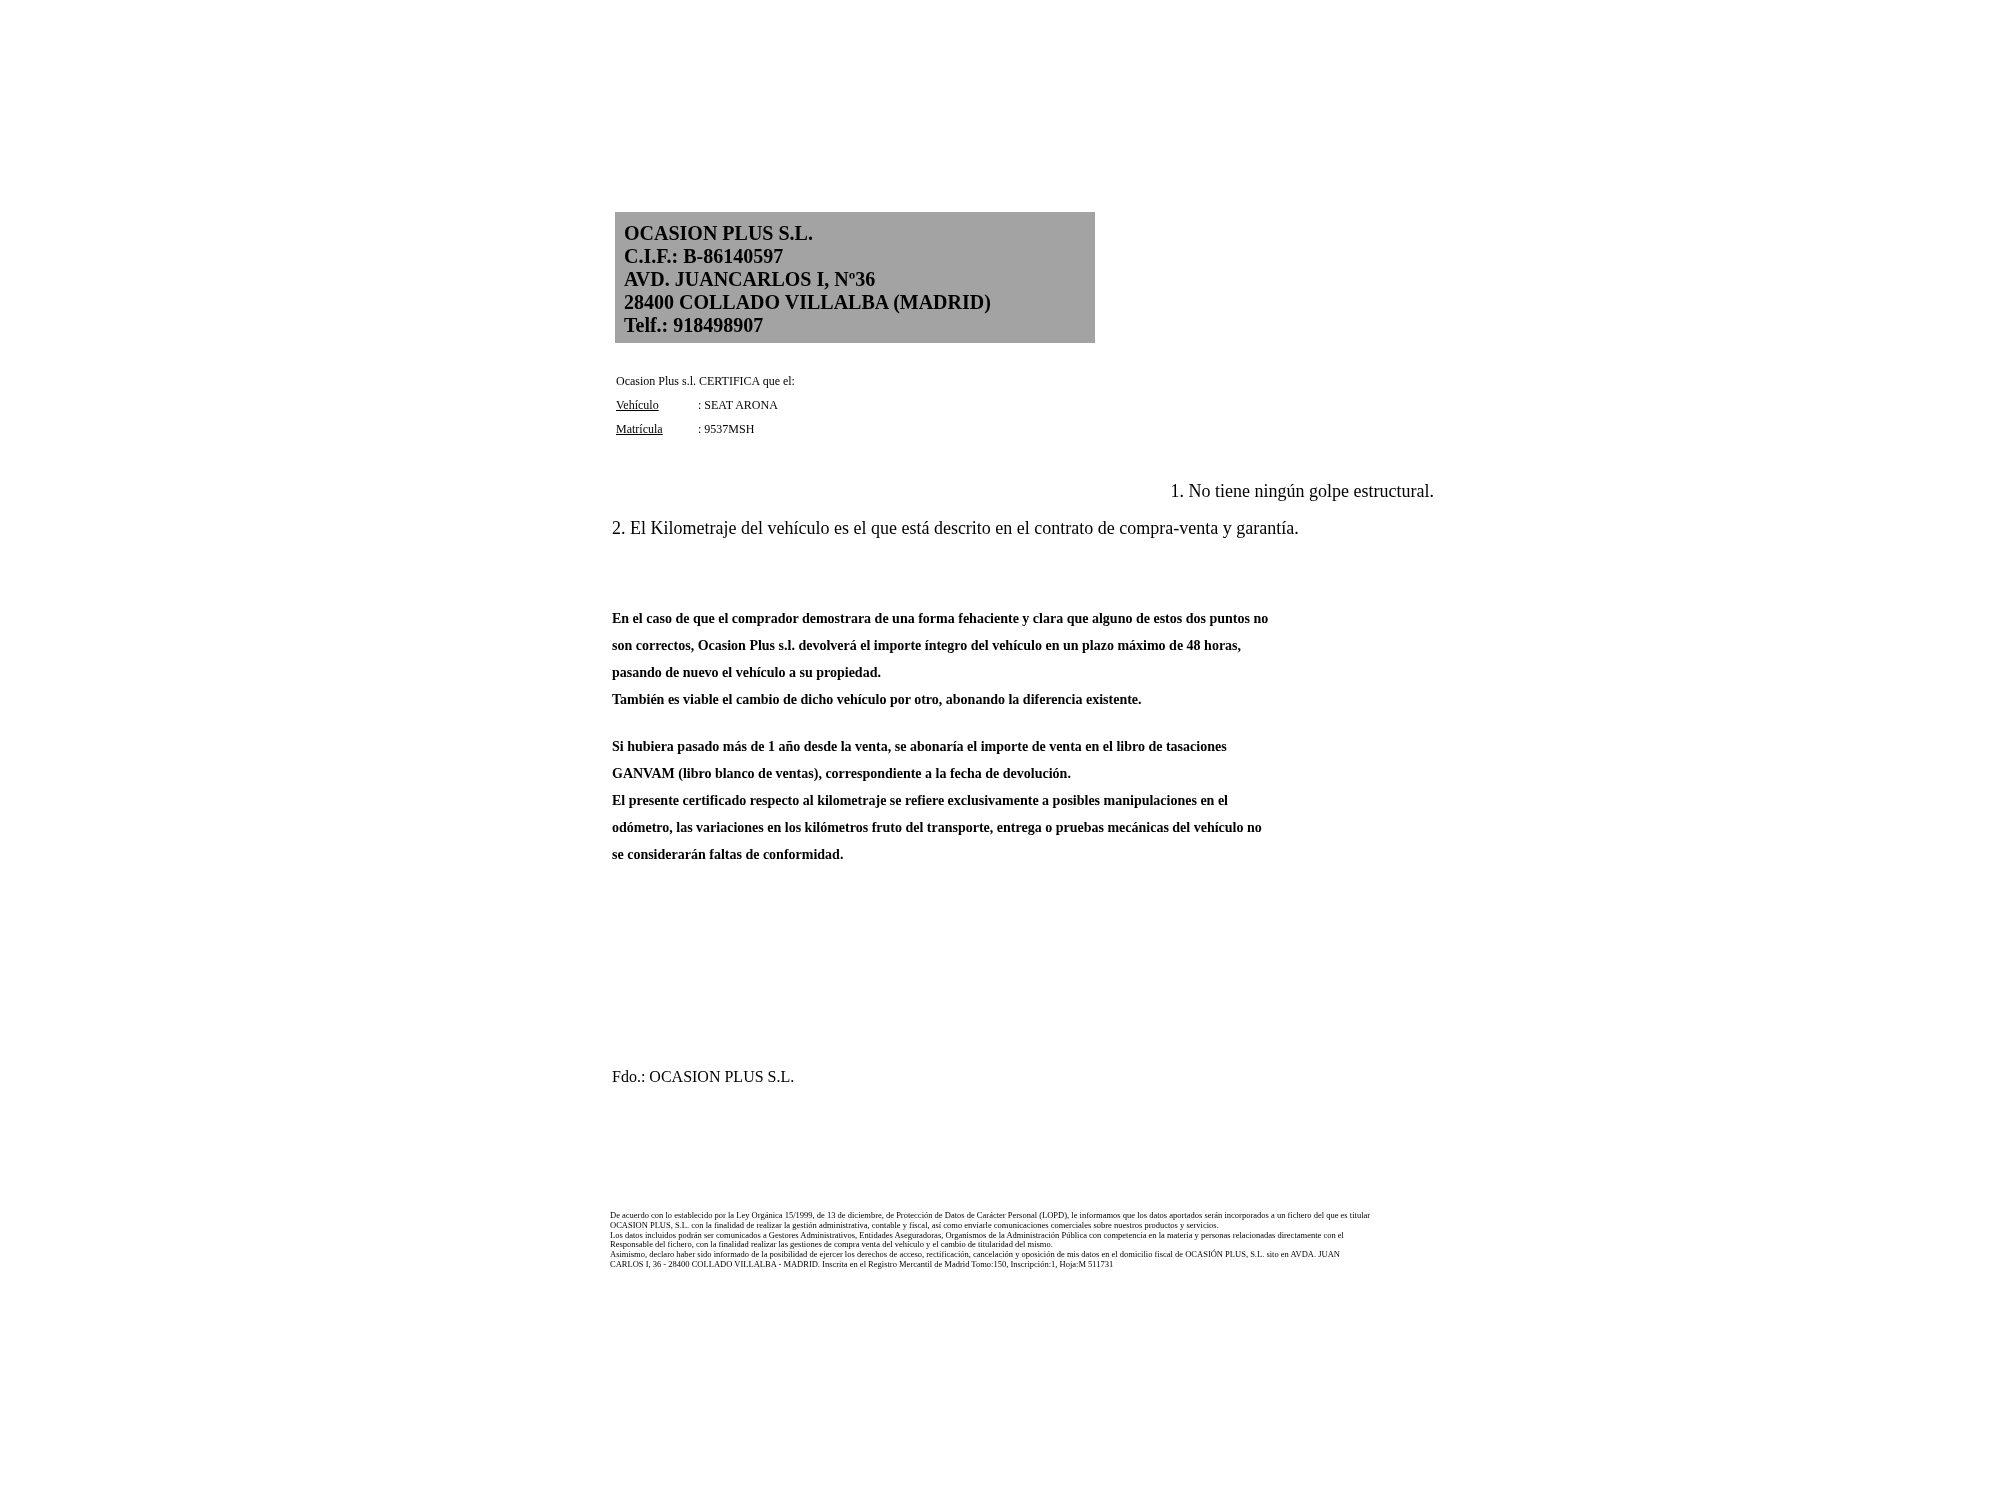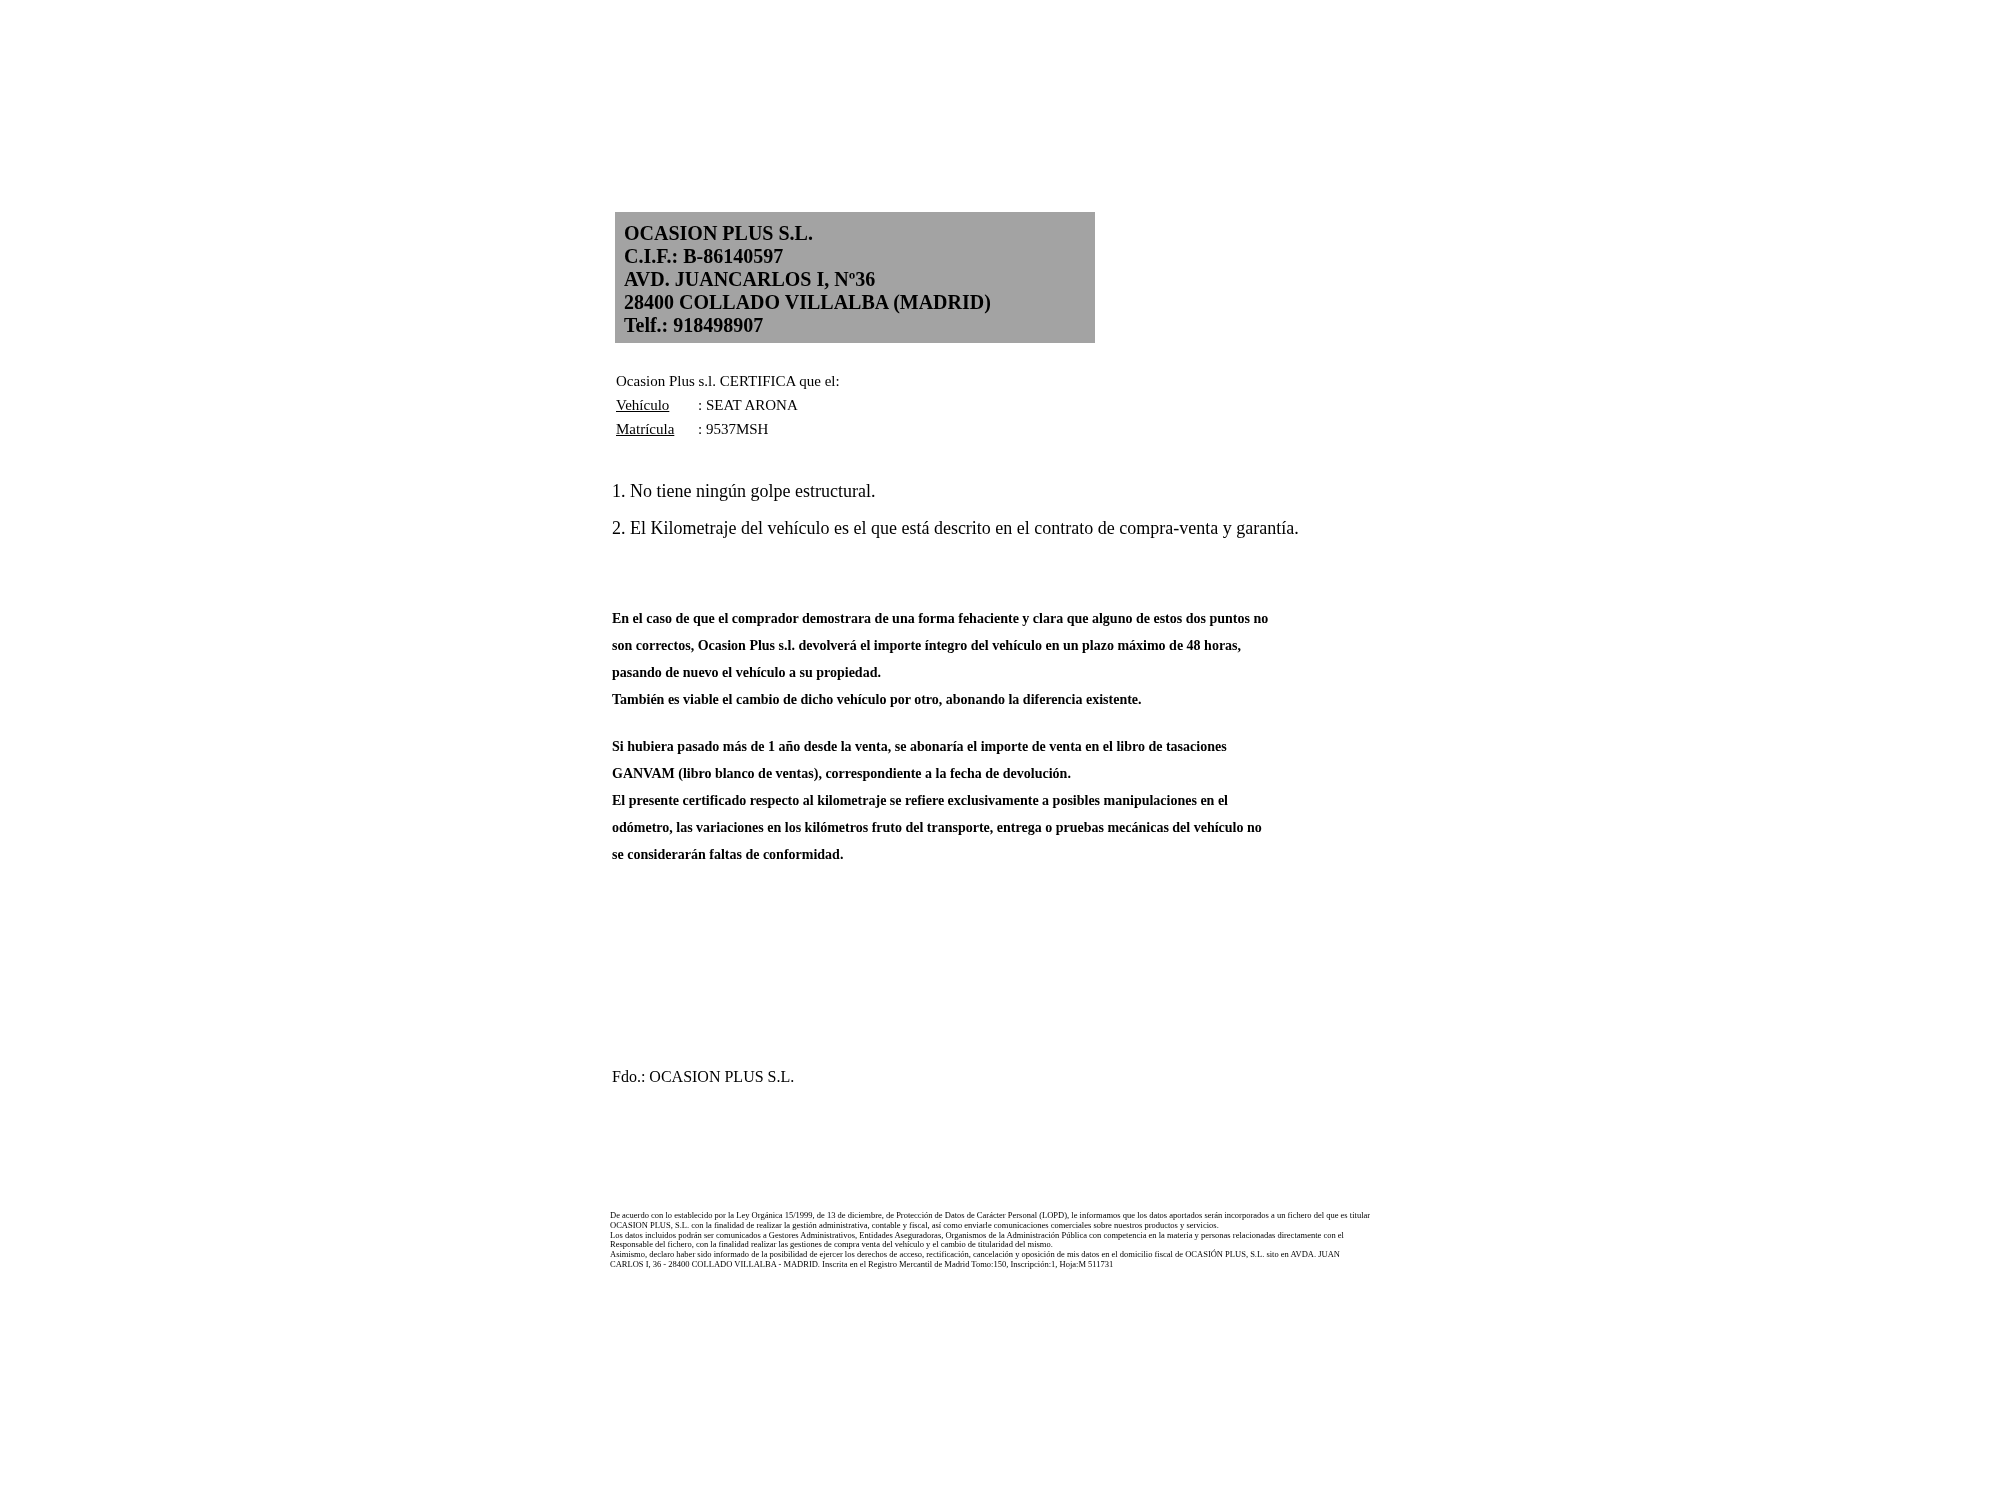--- a/index.html
+++ b/index.html
@@ -34,34 +34,34 @@
   .date-line {
     margin-top: 48px;
     text-align: right;
     padding-right: 12px;
     font-size: 18px;
     line-height: 21px;
   }
   .certifica {
     margin-top: 26px;
     padding-left: 4px;
-    font-size: 15px;
+    font-size: 12px;
     line-height: 24px;
   }
   .cert-line { white-space: nowrap; }
   .cert-label {
     display: inline-block;
     width: 82px;
     text-decoration: underline;
   }
   .item {
     font-size: 18px;
     line-height: 21px;
   }
-  .item-1 { margin-top: 40px; }
+  .item-1 { margin-top: 40px; text-align: right; }
   .item-2 { margin-top: 16px; }
   .para {
     font-size: 14px;
     line-height: 27px;
     white-space: pre-line;
     font-weight: bold;
   }
   .para-a { margin-top: 66px; }
   .para-b { margin-top: 0; }
   .para-c { margin-top: 20px; }

